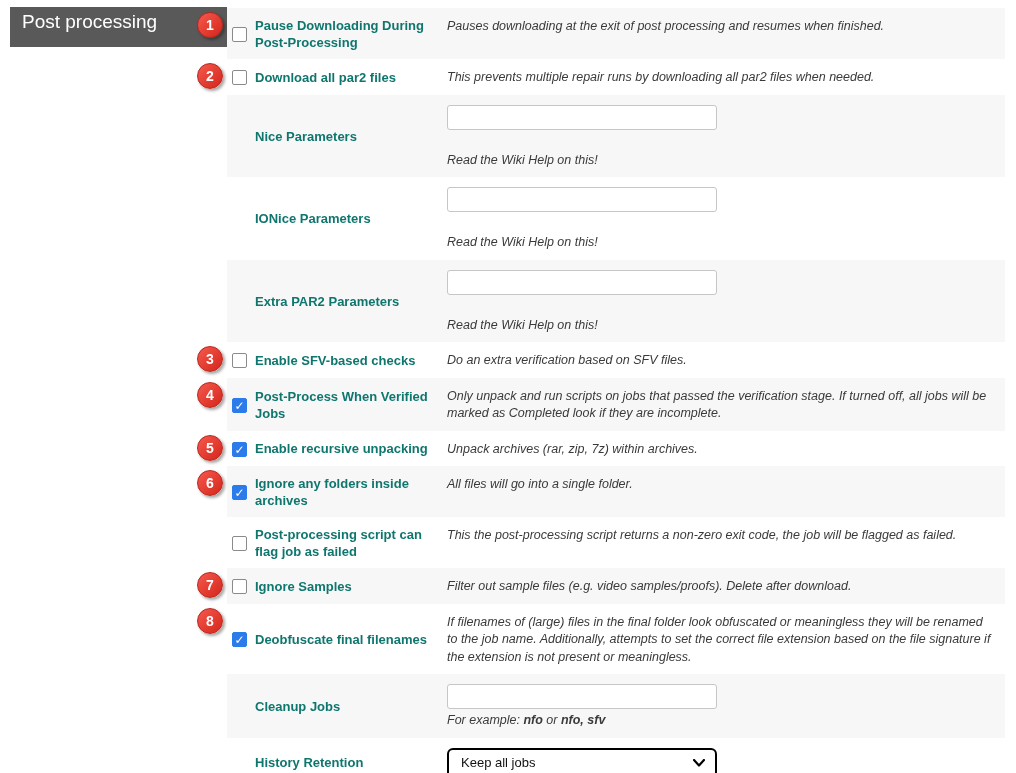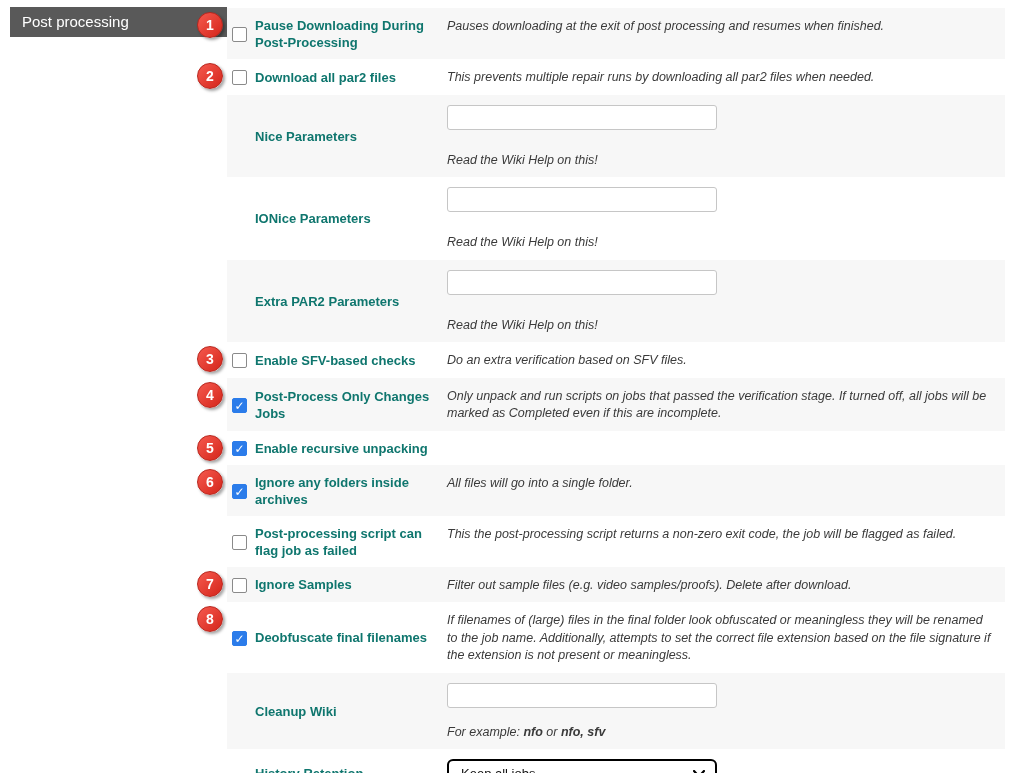--- a/index.html
+++ b/index.html
@@ -4,23 +4,23 @@
 <style>
   * { box-sizing: border-box; margin: 0; padding: 0; }
   html, body { background: #ffffff; }
   body {
     width: 1016px; height: 773px; position: relative;
     font-family: "Liberation Sans", "DejaVu Sans", sans-serif;
     overflow: hidden;
   }
   .section-header {
     position: absolute; left: 10px; top: 7px;
-    width: 217px; height: 30px;
+    width: 217px; height: 40px;
     background: #595959; color: #ffffff;
-    font-size: 15px; line-height: 30px; padding-left: 12px;
+    font-size: 19px; line-height: 30px; padding-left: 12px;
     z-index: 1;
   }
   .form { position: absolute; left: 227px; top: 8px; width: 778px; z-index: 2; }
   .row { position: relative; display: flex; padding: 8px 10px 8px 5px; }
   .row.alt { background: #f7f7f7; }
   .badge {
     position: absolute; left: -30px; top: 4px;
     width: 26px; height: 26px; border-radius: 50%;
     background: linear-gradient(135deg, #ef4f44 20%, #d92d22 85%);
     border: 1px solid #b8251c;
@@ -136,31 +136,32 @@
       <span class="cb"></span>
       <span>Enable SFV-based checks</span>
     </div>
     <div class="desc-col">Do an extra verification based on SFV files.</div>
   </div>
 
   <div class="row alt">
     <span class="badge">4</span>
     <div class="label-col">
       <span class="cb checked"></span>
-      <span>Post-Process Only Changes Jobs</span>
-    </div>
-    <div class="desc-col">Only unpack and run scripts on jobs that passed the verification stage. If turned off, all jobs will be marked as Completed even if this are incomplete.</div>
+      <span>Post-Process When Verified Jobs</span>
+    </div>
+    <div class="desc-col">Only unpack and run scripts on jobs that passed the verification stage. If turned off, all jobs will be marked as Completed look if they are incomplete.</div>
   </div>
 
   <div class="row">
     <span class="badge">5</span>
     <div class="label-col">
       <span class="cb checked"></span>
       <span>Enable recursive unpacking</span>
     </div>
+    <div class="desc-col">Unpack archives (rar, zip, 7z) within archives.</div>
   </div>
 
   <div class="row alt">
     <span class="badge">6</span>
     <div class="label-col">
       <span class="cb checked"></span>
       <span>Ignore any folders inside archives</span>
     </div>
     <div class="desc-col">All files will go into a single folder.</div>
   </div>
@@ -186,25 +187,25 @@
     <span class="badge">8</span>
     <div class="label-col">
       <span class="cb checked"></span>
       <span>Deobfuscate final filenames</span>
     </div>
     <div class="desc-col">If filenames of (large) files in the final folder look obfuscated or meaningless they will be renamed to the job name. Additionally, attempts to set the correct file extension based on the file signature if the extension is not present or meaningless.</div>
   </div>
 
   <div class="row alt">
     <div class="label-col indent">
-      <span>Cleanup Wiki</span>
-    </div>
-    <div class="field-col">
-      <input class="text-input" type="text" value="" style="">
-      <div class="help" style="margin-top:16px;"><span>For example: </span><b>nfo</b><span> or </span><b>nfo, sfv</b></div>
+      <span>Cleanup Jobs</span>
+    </div>
+    <div class="field-col">
+      <input class="text-input" type="text" value="" style="">
+      <div class="help" style="margin-top:3px;"><span>For example: </span><b>nfo</b><span> or </span><b>nfo, sfv</b></div>
     </div>
   </div>
 
   <div class="row">
     <div class="label-col indent">
       <span>History Retention</span>
     </div>
     <div class="field-col">
       <div class="select">
         <span>Keep all jobs</span>

